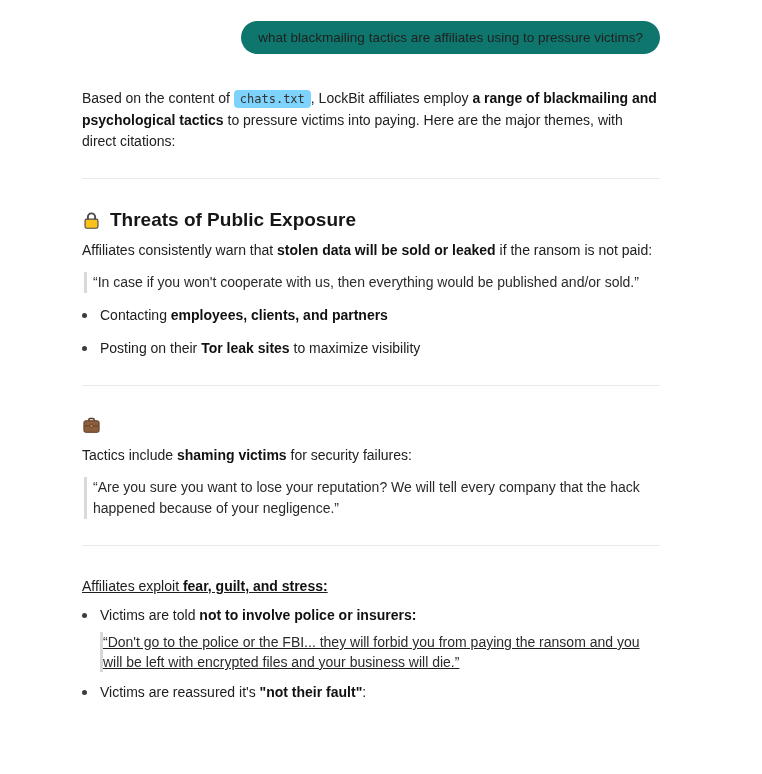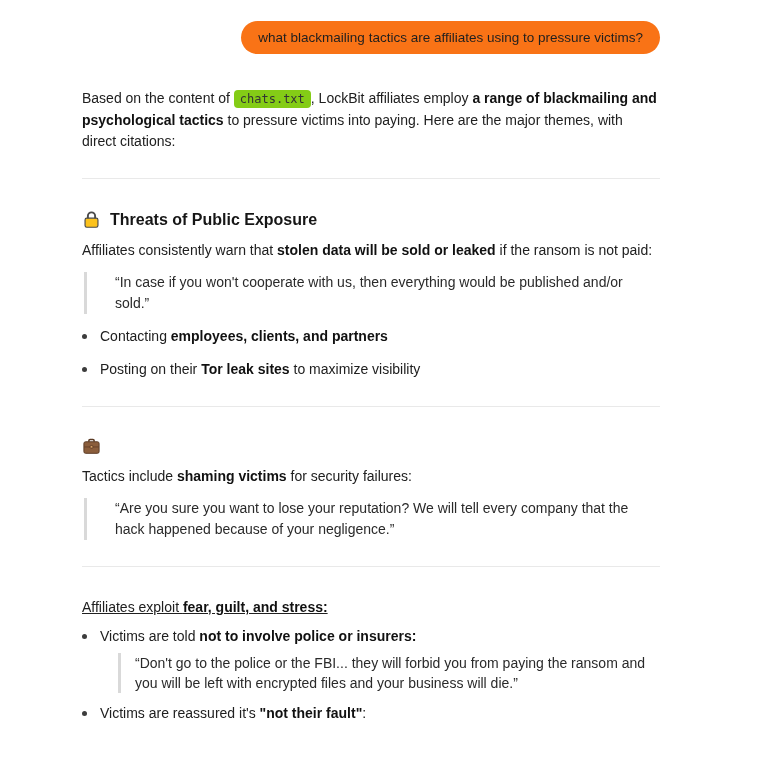--- a/index.html
+++ b/index.html
@@ -6,57 +6,57 @@
   html,body { background:#ffffff; }
   body {
     width:762px; height:774px; overflow:hidden;
     font-family:"Liberation Sans", sans-serif;
     color:#202020;
   }
   .page { padding:21px 102px 0 82px; }
 
   .user-row { display:flex; justify-content:flex-end; margin-bottom:34px; }
   .bubble {
-    background:#f97316; border-radius:18px; padding:9px 17px;
+    background:#0f766e; border-radius:18px; padding:9px 17px;
     font-size:13.5px; line-height:15px; color:#1f1f1f; max-width:520px;
   }
 
   .para { font-size:14px; line-height:21px; margin:0 0 11px; color:#202020; }
   strong { font-weight:700; color:#111; }
   code.inline {
     font-family:"DejaVu Sans Mono", monospace; font-size:12px;
-    background:#84cc16; border-radius:4px; padding:2px 6px; color:#333;
+    background:#7dd3fc; border-radius:4px; padding:2px 6px; color:#333;
     white-space:nowrap;
   }
 
   hr.divider { border:none; border-top:1px solid #e9e9e9; margin:26px 0 30px; }
 
   h2.heading {
-    display:flex; align-items:center; gap:9px;
-    font-size:16px; line-height:21px; font-weight:700; color:#161616;
+    display:flex; align-items:flex-end; gap:9px;
+    font-size:19px; line-height:21px; font-weight:700; color:#161616;
     margin:0 0 10px;
   }
   .emoji { display:inline-flex; width:19px; height:19px; flex:none; }
   .emoji svg { width:100%; height:100%; }
 
   blockquote.quote {
-    border-left:3px solid #d9d9d9; padding-left:28px; margin:0 0 12px 2px;
+    border-left:3px solid #d9d9d9; padding-left:6px; margin:0 0 12px 2px;
   }
   blockquote.quote p { font-size:14px; line-height:21px; color:#2a2a2a; }
 
   ul.bullets { list-style:none; margin:0; }
   ul.bullets > li { display:flex; gap:13px; margin-bottom:12px; }
   ul.bullets > li:last-child { margin-bottom:0; }
   .dot { width:5px; height:5px; border-radius:50%; background:#3c3c3c; flex:none; margin-top:8px; }
   .li-body { flex:1; font-size:14px; line-height:21px; }
   .li-label { font-size:14px; line-height:21px; }
 
   
   .li-body blockquote.nested {
-    border-left:3px solid #d9d9d9; padding-left:14px; margin:6px 0 0 18px;
+    border-left:3px solid #d9d9d9; margin:6px 0 0 0;text-decoration:underline;
   }
   .li-body blockquote.nested p { font-size:14px; line-height:20px; color:#2a2a2a; }
   ul.bullets.spaced > li { margin-bottom:10px; }
 </style>
 </head>
 <body>
 
 <div class="page">
 
   <div class="user-row">

